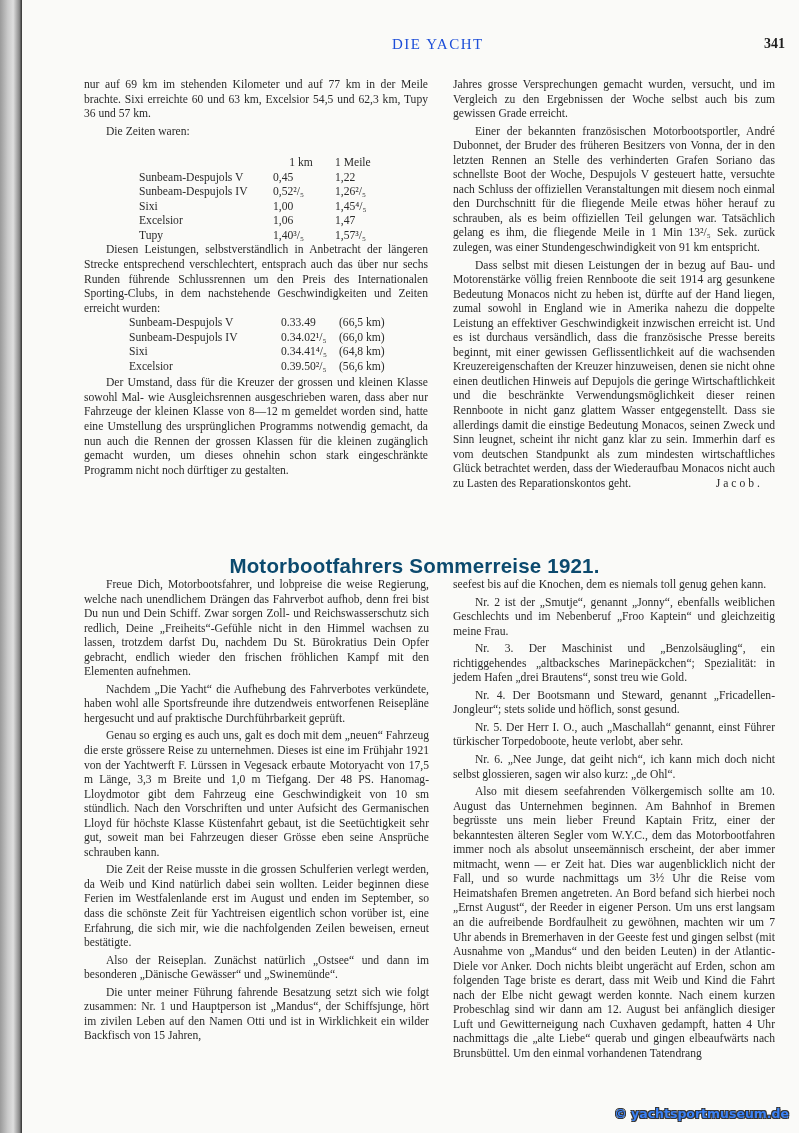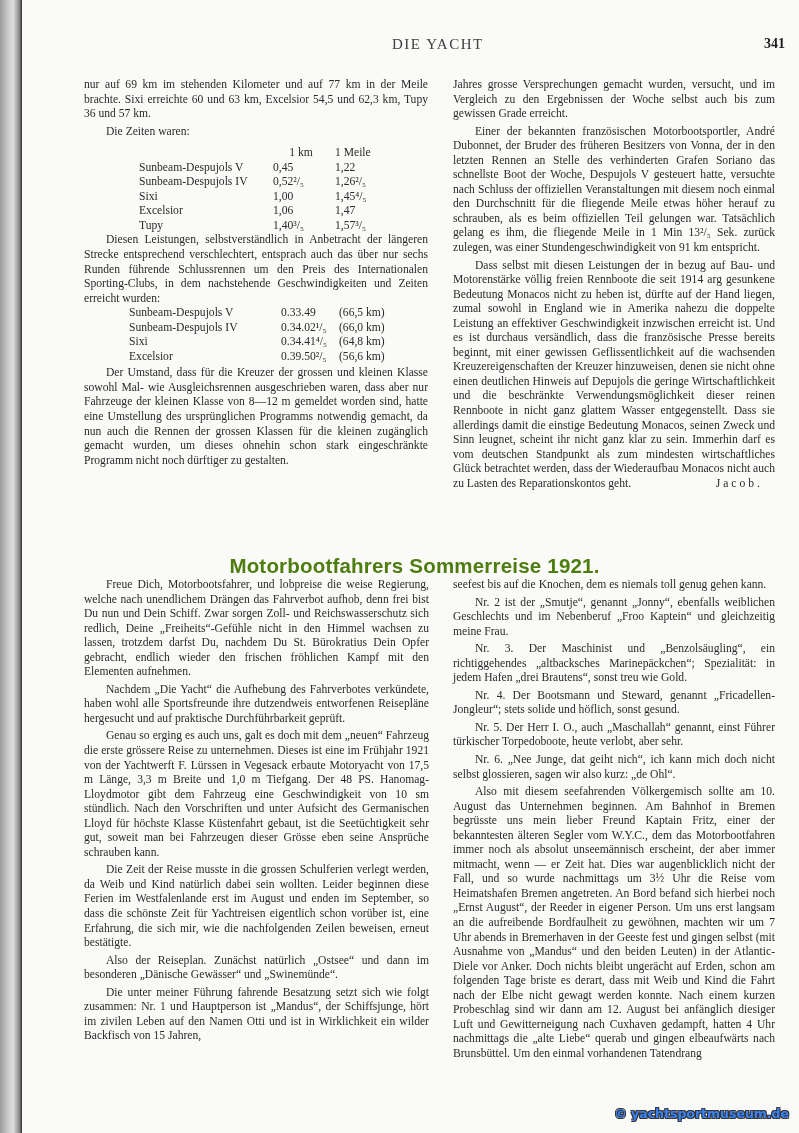--- a/index.html
+++ b/index.html
@@ -16,21 +16,21 @@
   }
   .page {
     position: absolute; left: 22px; top: 0; right: 0; bottom: 0;
     background: #fafaf8;
   }
   .running-head {
     position: absolute; top: 36px; left: 0; right: 0; height: 20px;
   }
   .running-title {
     position: absolute; left: 370px; top: 0;
-    font-size: 15px; letter-spacing: 1.5px; color: #404040;
+    font-size: 15px; letter-spacing: 1.5px; color: #1d4ed8;
   }
   .page-number {
     position: absolute; right: 14px; top: 0;
     font-size: 14px; font-weight: bold; color: #1e1e1e; text-align: center;
   }
   .col {
     position: absolute;
     font-size: 11.6px;
     line-height: 14.55px;
     text-align: justify;
@@ -50,21 +50,21 @@
   table.times th { font-weight: normal; text-align: center; padding: 0 6px 0 0; }
   table.times2 { border-collapse: collapse; margin: 0 0 2px 45px; font-size: 11.6px; line-height: 14.55px; }
   table.times2 td { padding: 0 6px 0 0; }
   table.times2 td.name { width: 146px; }
   table.times2 td.v1 { width: 52px; }
 
   .signature { float: right; letter-spacing: 3px; margin-right: 12px; }
   .article-title {
     position: absolute; left: 8px; right: 0; top: 540px; text-align: center;
     font-family: "Liberation Sans", "DejaVu Sans", sans-serif;
-    font-weight: bold; font-size: 20.5px; letter-spacing: 0.2px; color: #4d7c0f;
+    font-weight: bold; font-size: 20.5px; letter-spacing: 0.2px; color: #0c4a6e;
   }
   .watermark {
     position: absolute; right: 10px; bottom: 12px;
     font-family: "DejaVu Sans", sans-serif; font-weight: bold; font-size: 12.5px;
     color: #3b82f6;
     text-shadow: -1px -1px 0 #333, 1px -1px 0 #333, -1px 1px 0 #333, 1px 1px 0 #333;
   }
 </style>
 </head>
 <body>
@@ -73,21 +73,21 @@
 
 <div class="page">
 
   <div class="running-head">
     <span class="running-title">DIE YACHT</span>
     <span class="page-number">341</span>
   </div>
 
   <div class="col col-top-left">
     <p class="noindent">nur auf 69 km im stehenden Kilometer und auf 77 km in der Meile brachte. Sixi erreichte 60 und 63 km, Excelsior 54,5 und 62,3 km, Tupy 36 und 57 km.</p>
-    <p style="margin-bottom:7px">Die Zeiten waren:</p>
+    <p style="margin-bottom:17px">Die Zeiten waren:</p>
     <table class="times">
       <tbody>
           <tr>
         <th></th>
         <th>1 km</th>
         <th>1 Meile</th>
       </tr>
       <tr>
         <td class="name">Sunbeam-Despujols V</td>
         <td class="v1">0,45</td>

